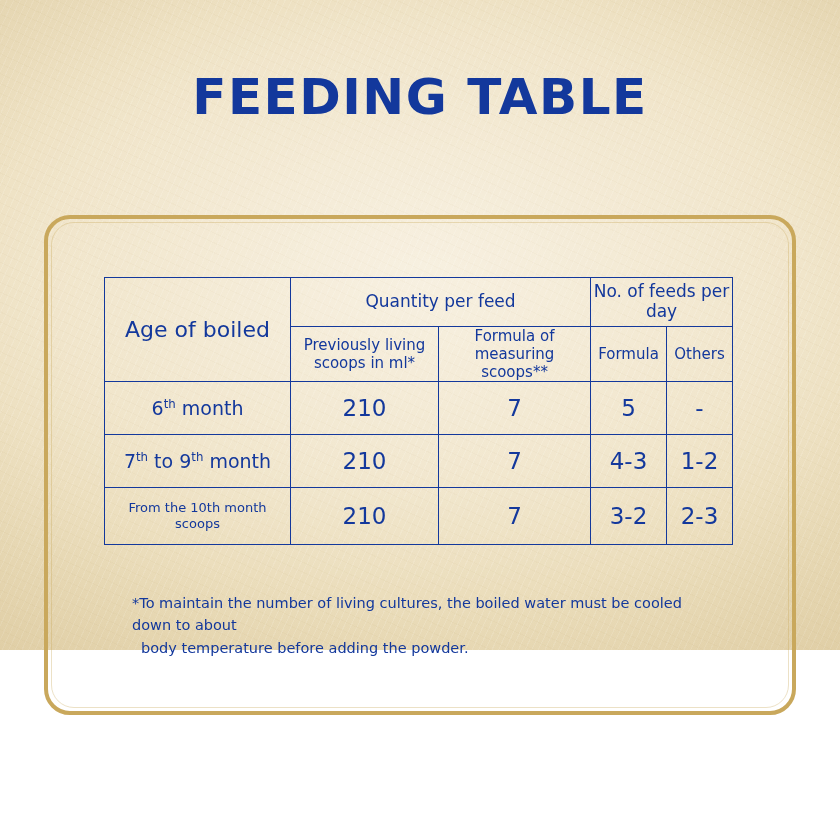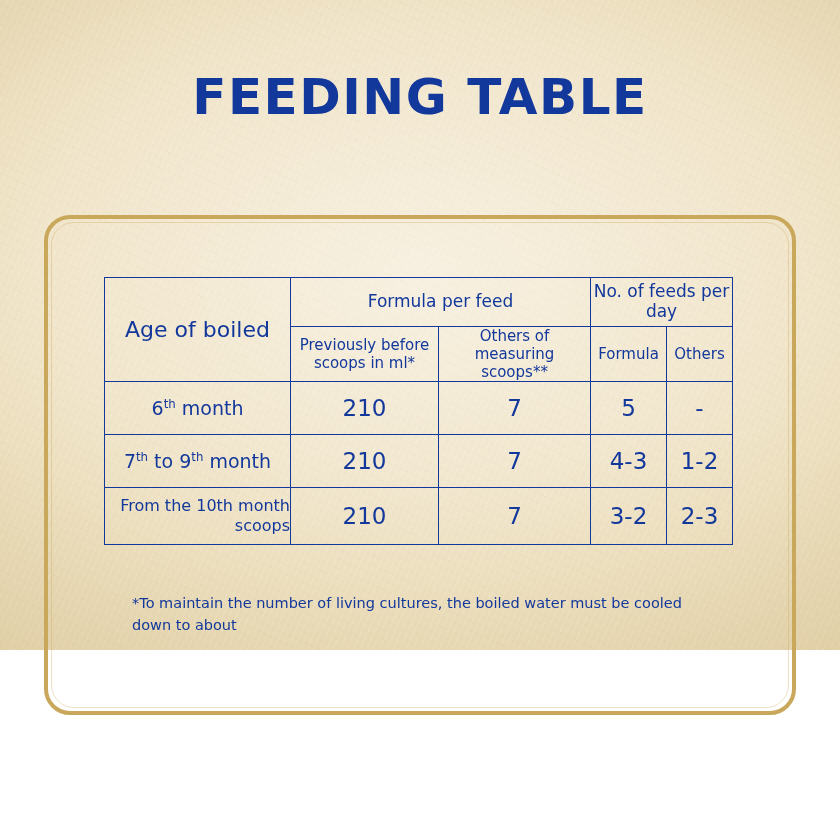--- a/index.html
+++ b/index.html
@@ -116,25 +116,24 @@
     height: 52px;
   }
   .age-cell {
     font-size: 19px;
     text-align: left;
     padding-left: 12px;
     height: 52px;
     margin-left: 46px;
   }
   .age-cell.small {
-    font-size: 16px;
+    font-size: 13px;
     line-height: 1.25;
     padding-top: 2px;
     padding-bottom: 2px;
-    text-align: right;
   }
   sup {
     font-size: 0.62em;
     vertical-align: super;
   }
 
   .footnote {
     position: absolute;
     left: 132px;
     top: 592px;
@@ -161,30 +160,30 @@
       <colgroup>
         <col class="age-head">
         <col class="col-water">
         <col class="col-scoops">
         <col class="col-formula">
         <col class="col-others">
       </colgroup>
       <tbody>
         <tr>
           <td class="age-head" rowspan="2">Age of boiled</td>
-          <td class="hdr-group" colspan="2">Formula per feed</td>
+          <td class="hdr-group" colspan="2">Quantity per feed</td>
           <td class="hdr-group" colspan="2">No. of feeds per day</td>
         </tr>
         <tr>
           <td class="hdr-sub">
-            <span>Previously before</span><br>
+            <span>Previously living</span><br>
             <span>scoops in ml*</span>
           </td>
           <td class="hdr-sub">
-            <span>Others of</span><br>
+            <span>Formula of</span><br>
             <span>measuring scoops**</span>
           </td>
           <td class="hdr-sub plain">Formula</td>
           <td class="hdr-sub plain">Others</td>
         </tr>
 
         <tr>
           <td class="age-cell">
             <span>6</span><sup>th</sup><span> month</span>
           </td>
@@ -213,14 +212,15 @@
           <td class="row-cell">7</td>
           <td class="row-cell">3-2</td>
           <td class="row-cell">2-3</td>
         </tr>
       </tbody>
     </table>
   </div>
 
   <div class="footnote">
     <span>*To maintain the number of living cultures, the boiled water must be cooled down to about</span>
+    <span class="l2">body temperature before adding the powder.</span>
   </div>
 </div>
 
 </body></html>

